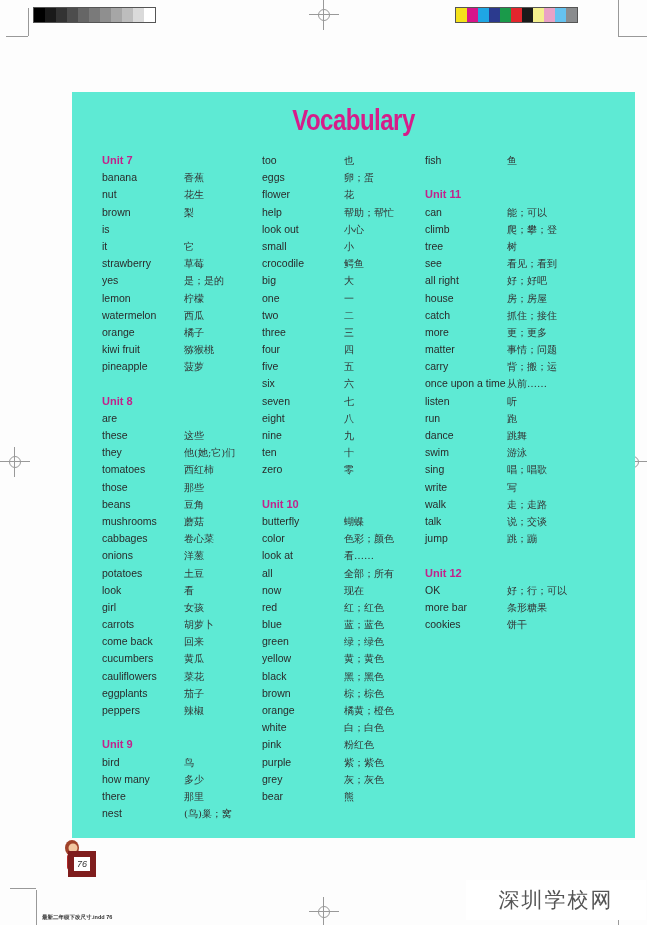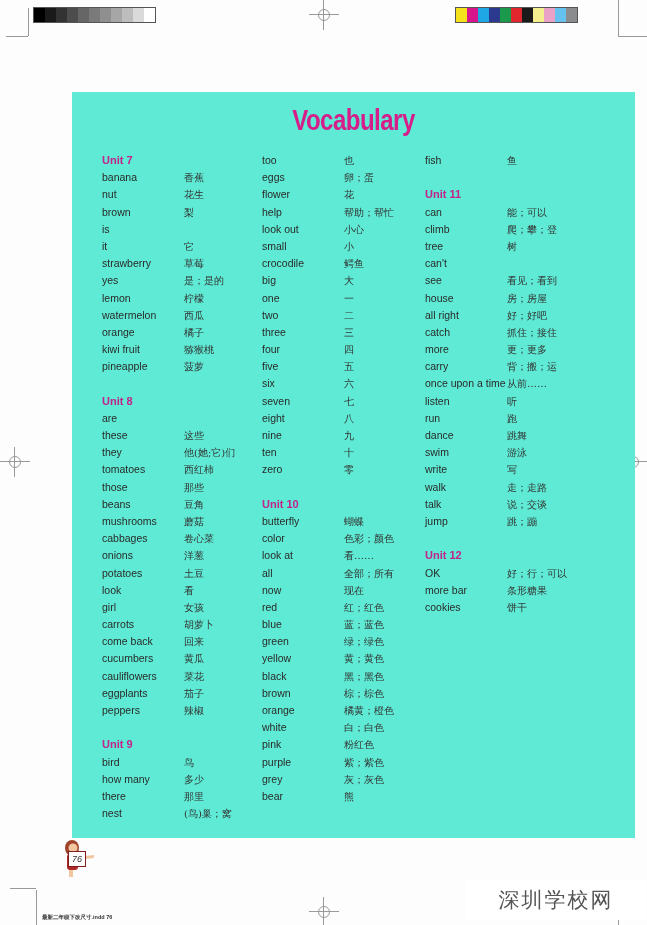--- a/index.html
+++ b/index.html
@@ -18,21 +18,21 @@
   #title { position:absolute; left:0; width:100%; top:14px; text-align:center;
            font-family:"Liberation Sans", sans-serif; font-weight:bold; font-size:24px;
            color:#d61d8a; letter-spacing:-0.5px; transform:scaleY(1.25); }
   .col { position:absolute; top:60px; }
   .unit { color:#c2238b; font-weight:bold; font-size:11px; height:17.2px; line-height:17.2px; }
   .row { display:flex; height:17.2px; line-height:17.2px; font-size:10.5px; color:#2a2a2a; }
   .row .en { width:82px; white-space:nowrap; }
   .row .zh { color:#333; font-family:"DejaVu Serif", serif; font-size:10px; white-space:nowrap; }
   .gap { height:17.2px; }
   #footer-girl { position:absolute; left:62px; top:838px; width:34px; height:40px; }
-  #page-num { position:absolute; left:68px; top:851px; width:16px; height:14px; border:1px solid #7f1d1d;
+  #page-num { position:absolute; left:68px; top:851px; width:16px; height:14px; border:6px solid #7f1d1d;
               background:#fff; font-size:9px; font-style:italic; text-align:center; line-height:14px; color:#333; }
   #slug { position:absolute; left:42px; top:914px; font-size:5.5px; color:#333; font-weight:bold; }
   #watermark { position:absolute; left:466px; top:880px; width:180px; height:40px; background:#fff;
                font-size:21px; color:#555; font-family:"DejaVu Serif", serif; text-align:center; line-height:40px; letter-spacing:2px; }
 </style>
 </head>
 <body>
 
 <div id="gray-bar" class="swatches">
     <span style="background: rgb(0, 0, 0);"></span>
@@ -396,44 +396,44 @@
       </div>
       <div class="row">
         <span class="en">climb</span>
         <span class="zh">爬；攀；登</span>
       </div>
       <div class="row">
         <span class="en">tree</span>
         <span class="zh">树</span>
       </div>
       <div class="row">
-        <span class="en">can't</span>
-        <span class="zh"></span>
-      </div>
-      <div class="row">
         <span class="en">see</span>
         <span class="zh">看见；看到</span>
       </div>
       <div class="row">
+        <span class="en">all right</span>
+        <span class="zh">好；好吧</span>
+      </div>
+      <div class="row">
         <span class="en">house</span>
         <span class="zh">房；房屋</span>
       </div>
       <div class="row">
-        <span class="en">all right</span>
-        <span class="zh">好；好吧</span>
-      </div>
-      <div class="row">
         <span class="en">catch</span>
         <span class="zh">抓住；接住</span>
       </div>
       <div class="row">
         <span class="en">more</span>
         <span class="zh">更；更多</span>
       </div>
       <div class="row">
+        <span class="en">matter</span>
+        <span class="zh">事情；问题</span>
+      </div>
+      <div class="row">
         <span class="en">carry</span>
         <span class="zh">背；搬；运</span>
       </div>
       <div class="row">
         <span class="en">once upon a time</span>
         <span class="zh">从前……</span>
       </div>
       <div class="row">
         <span class="en">listen</span>
         <span class="zh">听</span>
@@ -442,20 +442,24 @@
         <span class="en">run</span>
         <span class="zh">跑</span>
       </div>
       <div class="row">
         <span class="en">dance</span>
         <span class="zh">跳舞</span>
       </div>
       <div class="row">
         <span class="en">swim</span>
         <span class="zh">游泳</span>
+      </div>
+      <div class="row">
+        <span class="en">sing</span>
+        <span class="zh">唱；唱歌</span>
       </div>
       <div class="row">
         <span class="en">write</span>
         <span class="zh">写</span>
       </div>
       <div class="row">
         <span class="en">walk</span>
         <span class="zh">走；走路</span>
       </div>
       <div class="row">

